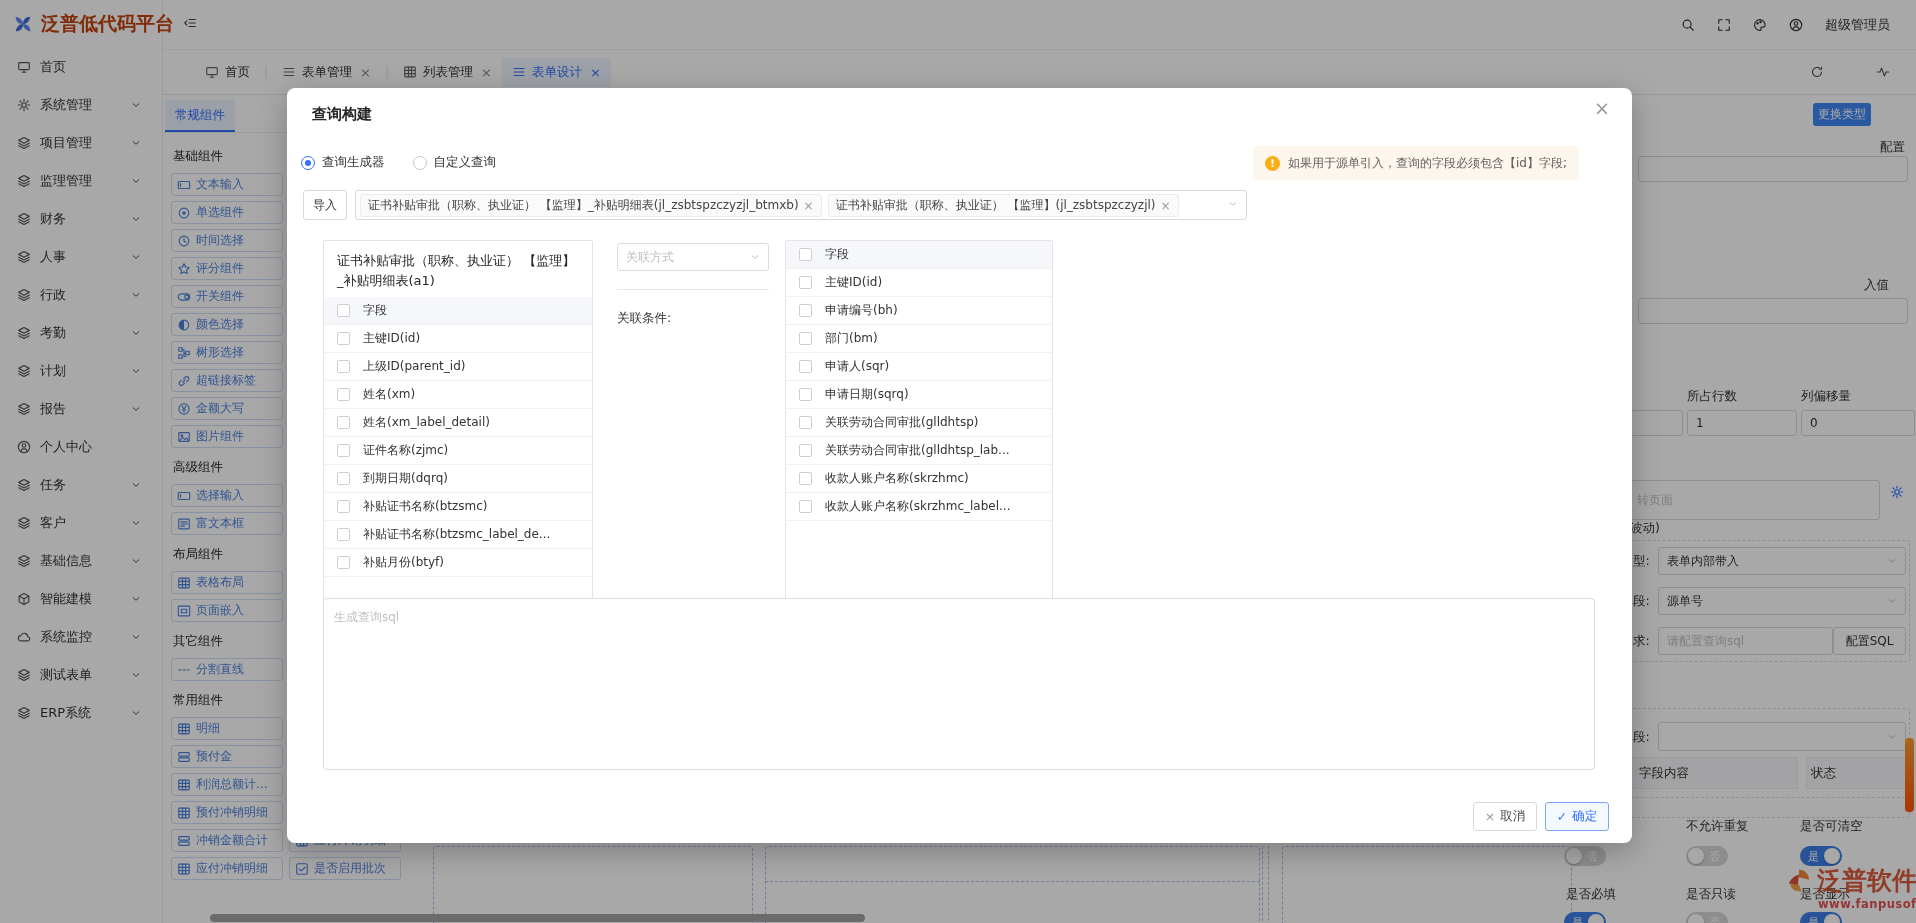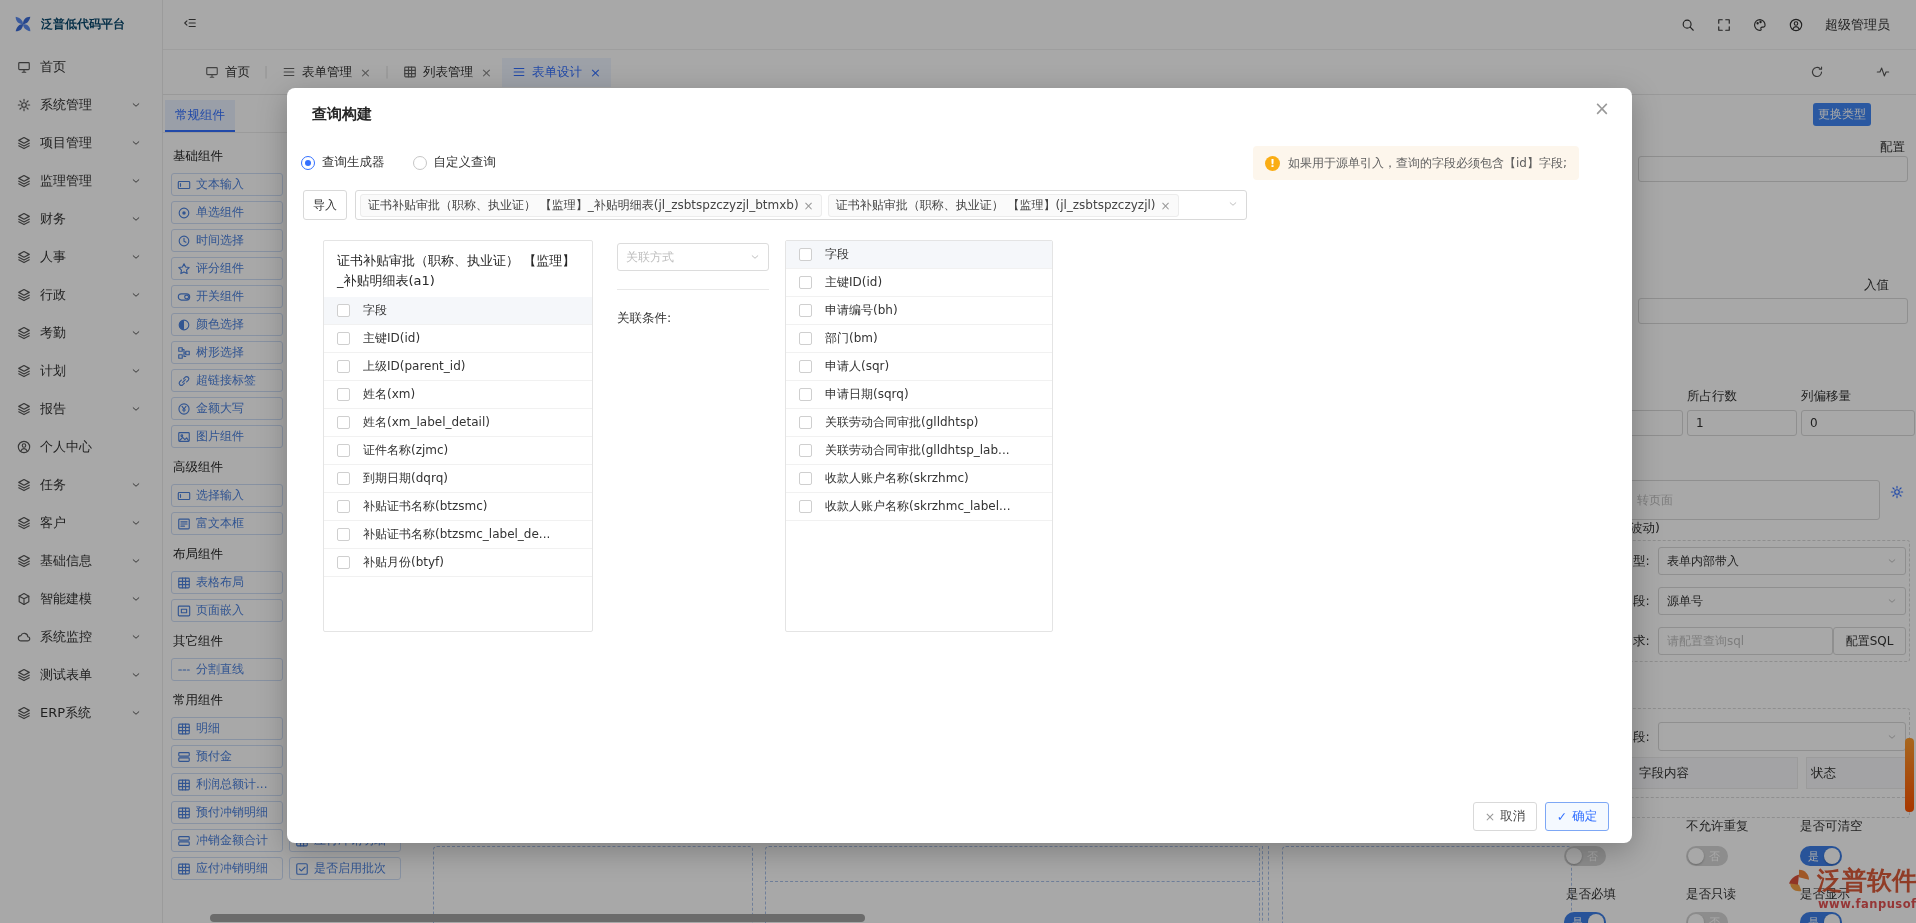--- a/index.html
+++ b/index.html
@@ -3,21 +3,21 @@
 <meta charset="utf-8">
 <style>
   html,body{margin:0;padding:0;background:#dfe2e8;}
   *{box-sizing:border-box;}
   .app{position:relative;width:1916px;height:923px;overflow:hidden;background:#eef0f4;
        font-family:"DejaVu Sans","Liberation Sans",sans-serif;font-size:12px;color:#333;}
   .ic svg{display:block;}
   
   .sidebar{position:absolute;left:0;top:0;width:163px;height:100%;background:#fff;border-right:1px solid #ebebeb;z-index:3;}
   .logo{display:flex;align-items:center;gap:7px;height:48px;padding-left:12px;}
-  .logo-text{color:#0c4a6e;font-weight:bold;font-size:12px;white-space:nowrap;}
+  .logo-text{color:#c2410c;font-weight:bold;font-size:19px;white-space:nowrap;}
   .snav-item{display:flex;align-items:center;height:38px;padding:0 12px 0 17px;font-size:13px;color:#333;cursor:pointer;}
   .snav-item .ic{color:#555;margin-right:9px;}
   .snav-label{flex:1;white-space:nowrap;overflow:hidden;}
   .chev{color:#999;}
   
   .header{position:absolute;left:163px;top:0;right:0;height:50px;background:#fff;border-bottom:1px solid #f0f0f0;z-index:2;}
   .collapse{position:absolute;left:20px;top:16px;color:#444;}
   .hright{position:absolute;right:26px;top:0;height:50px;display:flex;align-items:center;gap:22px;color:#333;}
   .uname{font-size:13px;}
   
@@ -79,21 +79,21 @@
   .radio.sel{border-color:#3370ff;}
   .radio.sel::after{content:"";position:absolute;inset:3px;border-radius:50%;background:#3370ff;}
   .warnbox{position:absolute;left:966px;top:58px;height:34px;display:flex;align-items:center;gap:8px;background:#fdf6ec;border-radius:4px;padding:0 12px;font-size:12px;color:#5f5f5f;white-space:nowrap;}
   .warn-ic{width:15px;height:15px;border-radius:50%;background:#faad14;color:#fff;font-size:11px;font-weight:bold;display:flex;align-items:center;justify-content:center;flex:none;}
   .import-row{position:absolute;left:16px;top:102px;display:flex;gap:8px;align-items:flex-start;}
   .btn-import{height:30px;padding:0 9px;border:1px solid #d9d9d9;border-radius:3px;background:#fff;font-size:12px;color:#333;display:flex;align-items:center;cursor:pointer;}
   .tagbox{width:892px;min-height:30px;border:1px solid #d9d9d9;border-radius:3px;background:#fff;display:flex;align-items:flex-end;gap:6px;padding:2px 26px 2px 4px;position:relative;}
   .tag{display:flex;align-items:center;gap:5px;background:#fafafa;border:1px solid #ececec;border-radius:3px;padding:2px 7px;font-size:12px;color:#444;white-space:nowrap;}
   .tag-x{color:#999;cursor:pointer;}
   .tagbox-chev{position:absolute;right:8px;top:8px;color:#c0c0c0;}
-  .fpanel{position:absolute;top:152px;width:270px;height:392px;border:1px solid #e4e4e4;border-radius:2px;background:#fff;overflow:hidden;}
+  .fpanel{position:absolute;top:152px;width:270px;height:440px;border:1px solid #e4e4e4;border-radius:2px;background:#fff;overflow:hidden;}
   #left-panel{left:36px;}
   #right-panel{left:498px;width:268px;}
   .fp-title{font-size:13px;color:#262626;padding:10px 13px 6px;line-height:20px;}
   .frow{display:flex;align-items:center;height:28px;padding:0 13px;border-bottom:1px solid #f1f1f1;font-size:12px;color:#333;cursor:pointer;}
   .frow.head{background:#f5f7fa;}
   .cb{width:13px;height:13px;border:1px solid #cfcfcf;border-radius:2px;background:#fff;margin-right:13px;flex:none;cursor:pointer;}
   .flabel{white-space:nowrap;overflow:hidden;}
   .rel-select{position:absolute;left:330px;top:155px;width:152px;height:28px;border:1px solid #dcdcdc;border-radius:3px;background:#fff;display:flex;align-items:center;justify-content:space-between;padding:0 8px;font-size:12px;color:#bfbfbf;cursor:pointer;}
   .rel-div{position:absolute;left:330px;top:201px;width:152px;border-top:1px solid #e8e8e8;}
   .rel-cond{position:absolute;left:330px;top:222px;font-size:12.5px;color:#333;}
@@ -1014,20 +1014,21 @@
         <div class="frow">
           <span class="cb"></span>
           <span class="flabel">收款人账户名称(skrzhmc)</span>
         </div>
         <div class="frow">
           <span class="cb"></span>
           <span class="flabel">收款人账户名称(skrzhmc_label...</span>
         </div>
       </div>
 
+    <textarea class="sql" placeholder="生成查询sql" style=""></textarea>
 
     <div class="mbtn btn-cancel">
         <span style="color:#999;">×</span>
         <span>取消</span>
       </div>
     <div class="mbtn btn-ok">
         <span>✓</span>
         <span>确定</span>
       </div>
   </div>

